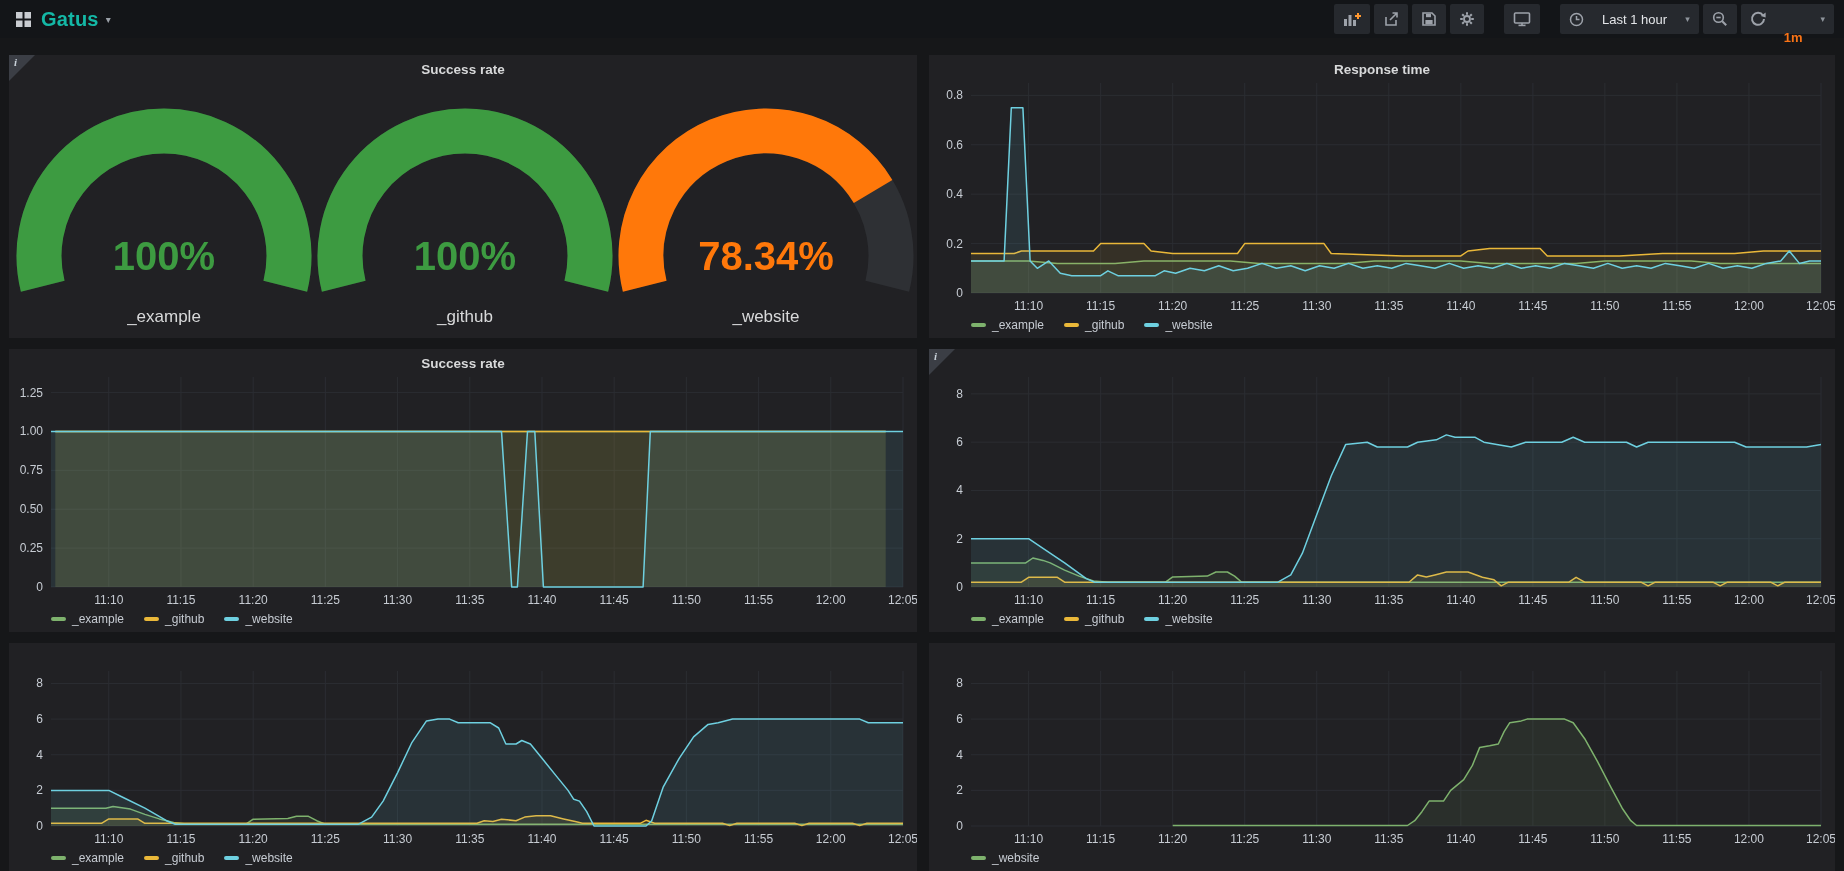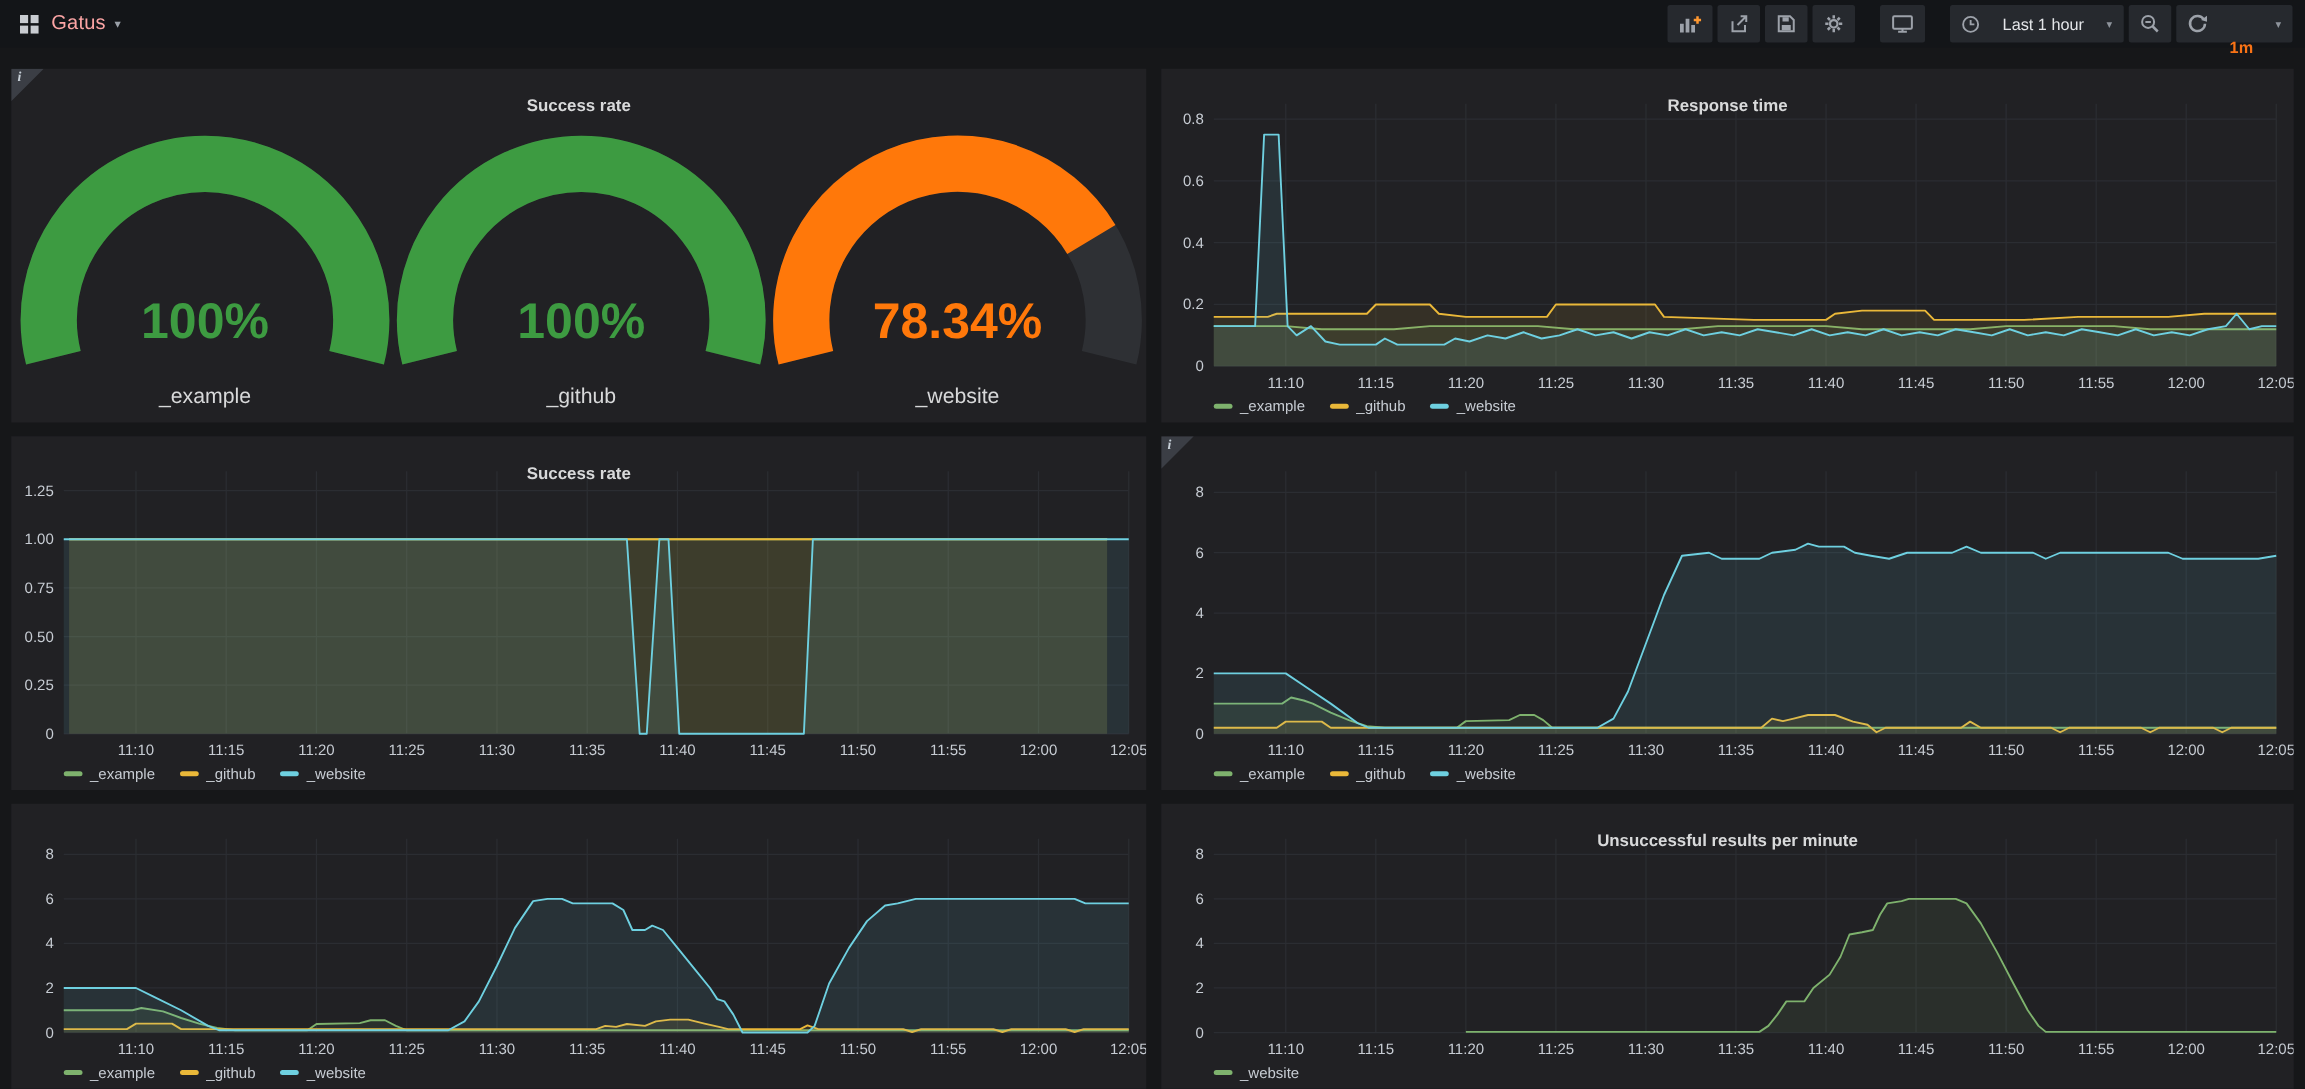--- a/index.html
+++ b/index.html
@@ -8,21 +8,21 @@
     background:#161719;
     font-family:"Liberation Sans", sans-serif;
   }
   
   .navbar{
     position:absolute;top:0;left:0;width:1844px;height:38px;
     background:#131518;display:flex;align-items:center;
     padding:0 10px;box-sizing:border-box;
   }
   .grid-icon{display:inline-flex;margin:0 10px 0 6px;}
-  .dash-title{color:#fca5a5;font-size:16px;font-weight:400;letter-spacing:.2px;cursor:pointer;}
+  .dash-title{color:#14b8a6;font-size:20px;font-weight:700;letter-spacing:.2px;cursor:pointer;}
   .title-caret{color:#9aa0a8;font-size:10px;margin-left:7px;cursor:pointer;}
   .nav-right{margin-left:auto;display:flex;align-items:center;}
   .navbtn{
     height:30px;background:#26292e;border:none;border-radius:2px;
     color:#9da2aa;display:inline-flex;align-items:center;justify-content:center;
     padding:0 9px;margin-left:4px;cursor:pointer;font-family:"Liberation Sans",sans-serif;
     font-size:13px;gap:18px;
   }
   .navbtn svg{display:block;}
   .nav-gap{width:16px;}
@@ -31,21 +31,21 @@
   .refresh-int{color:#f97316;font-weight:bold;margin-top:36px;}
   
   .panel{position:absolute;background:#212124;overflow:hidden;}
   #p1{left:9px;top:55px;width:908px;height:283px;}
   #p2{left:929px;top:55px;width:906px;height:283px;}
   #p3{left:9px;top:349px;width:908px;height:283px;}
   #p4{left:929px;top:349px;width:906px;height:283px;}
   #p5{left:9px;top:643px;width:908px;height:228px;}
   #p6{left:929px;top:643px;width:906px;height:228px;}
   .panel-title{
-    position:absolute;top:22px;left:0;right:0;text-align:center;
+    position:absolute;top:7px;left:0;right:0;text-align:center;
     font-size:13.5px;font-weight:bold;color:#d8d9da;cursor:pointer;z-index:3;
   }
   .chart-host{position:absolute;left:0;top:0;right:0;bottom:0;}
   .info-corner{
     position:absolute;top:0;left:0;width:0;height:0;z-index:4;
     border-top:26px solid #3b3e45;border-right:26px solid transparent;cursor:pointer;
   }
   .info-i{
     position:absolute;top:-25px;left:5px;font-size:11px;font-weight:bold;font-style:italic;
     color:#c9d2da;font-family:"Liberation Serif",serif;
@@ -401,21 +401,20 @@
           <span class="legend-label">_github</span>
         </span>
         <span class="legend-item">
           <span class="legend-dash" style="background: rgb(110, 208, 224);"></span>
           <span class="legend-label">_website</span>
         </span>
       </div></div>
 </div>
 
 <div class="panel" id="p6">
-  <div class="panel-title">Unsuccessful results per minute</div>
   <div class="chart-host"><svg width="906" height="228">
         <line x1="99.62711864406779" y1="28" x2="99.62711864406779" y2="183" stroke="#2b2d32" stroke-width="1"></line>
         <line x1="171.66101694915255" y1="28" x2="171.66101694915255" y2="183" stroke="#2b2d32" stroke-width="1"></line>
         <line x1="243.6949152542373" y1="28" x2="243.6949152542373" y2="183" stroke="#2b2d32" stroke-width="1"></line>
         <line x1="315.728813559322" y1="28" x2="315.728813559322" y2="183" stroke="#2b2d32" stroke-width="1"></line>
         <line x1="387.7627118644068" y1="28" x2="387.7627118644068" y2="183" stroke="#2b2d32" stroke-width="1"></line>
         <line x1="459.79661016949154" y1="28" x2="459.79661016949154" y2="183" stroke="#2b2d32" stroke-width="1"></line>
         <line x1="531.8305084745763" y1="28" x2="531.8305084745763" y2="183" stroke="#2b2d32" stroke-width="1"></line>
         <line x1="603.8644067796611" y1="28" x2="603.8644067796611" y2="183" stroke="#2b2d32" stroke-width="1"></line>
         <line x1="675.8983050847457" y1="28" x2="675.8983050847457" y2="183" stroke="#2b2d32" stroke-width="1"></line>

